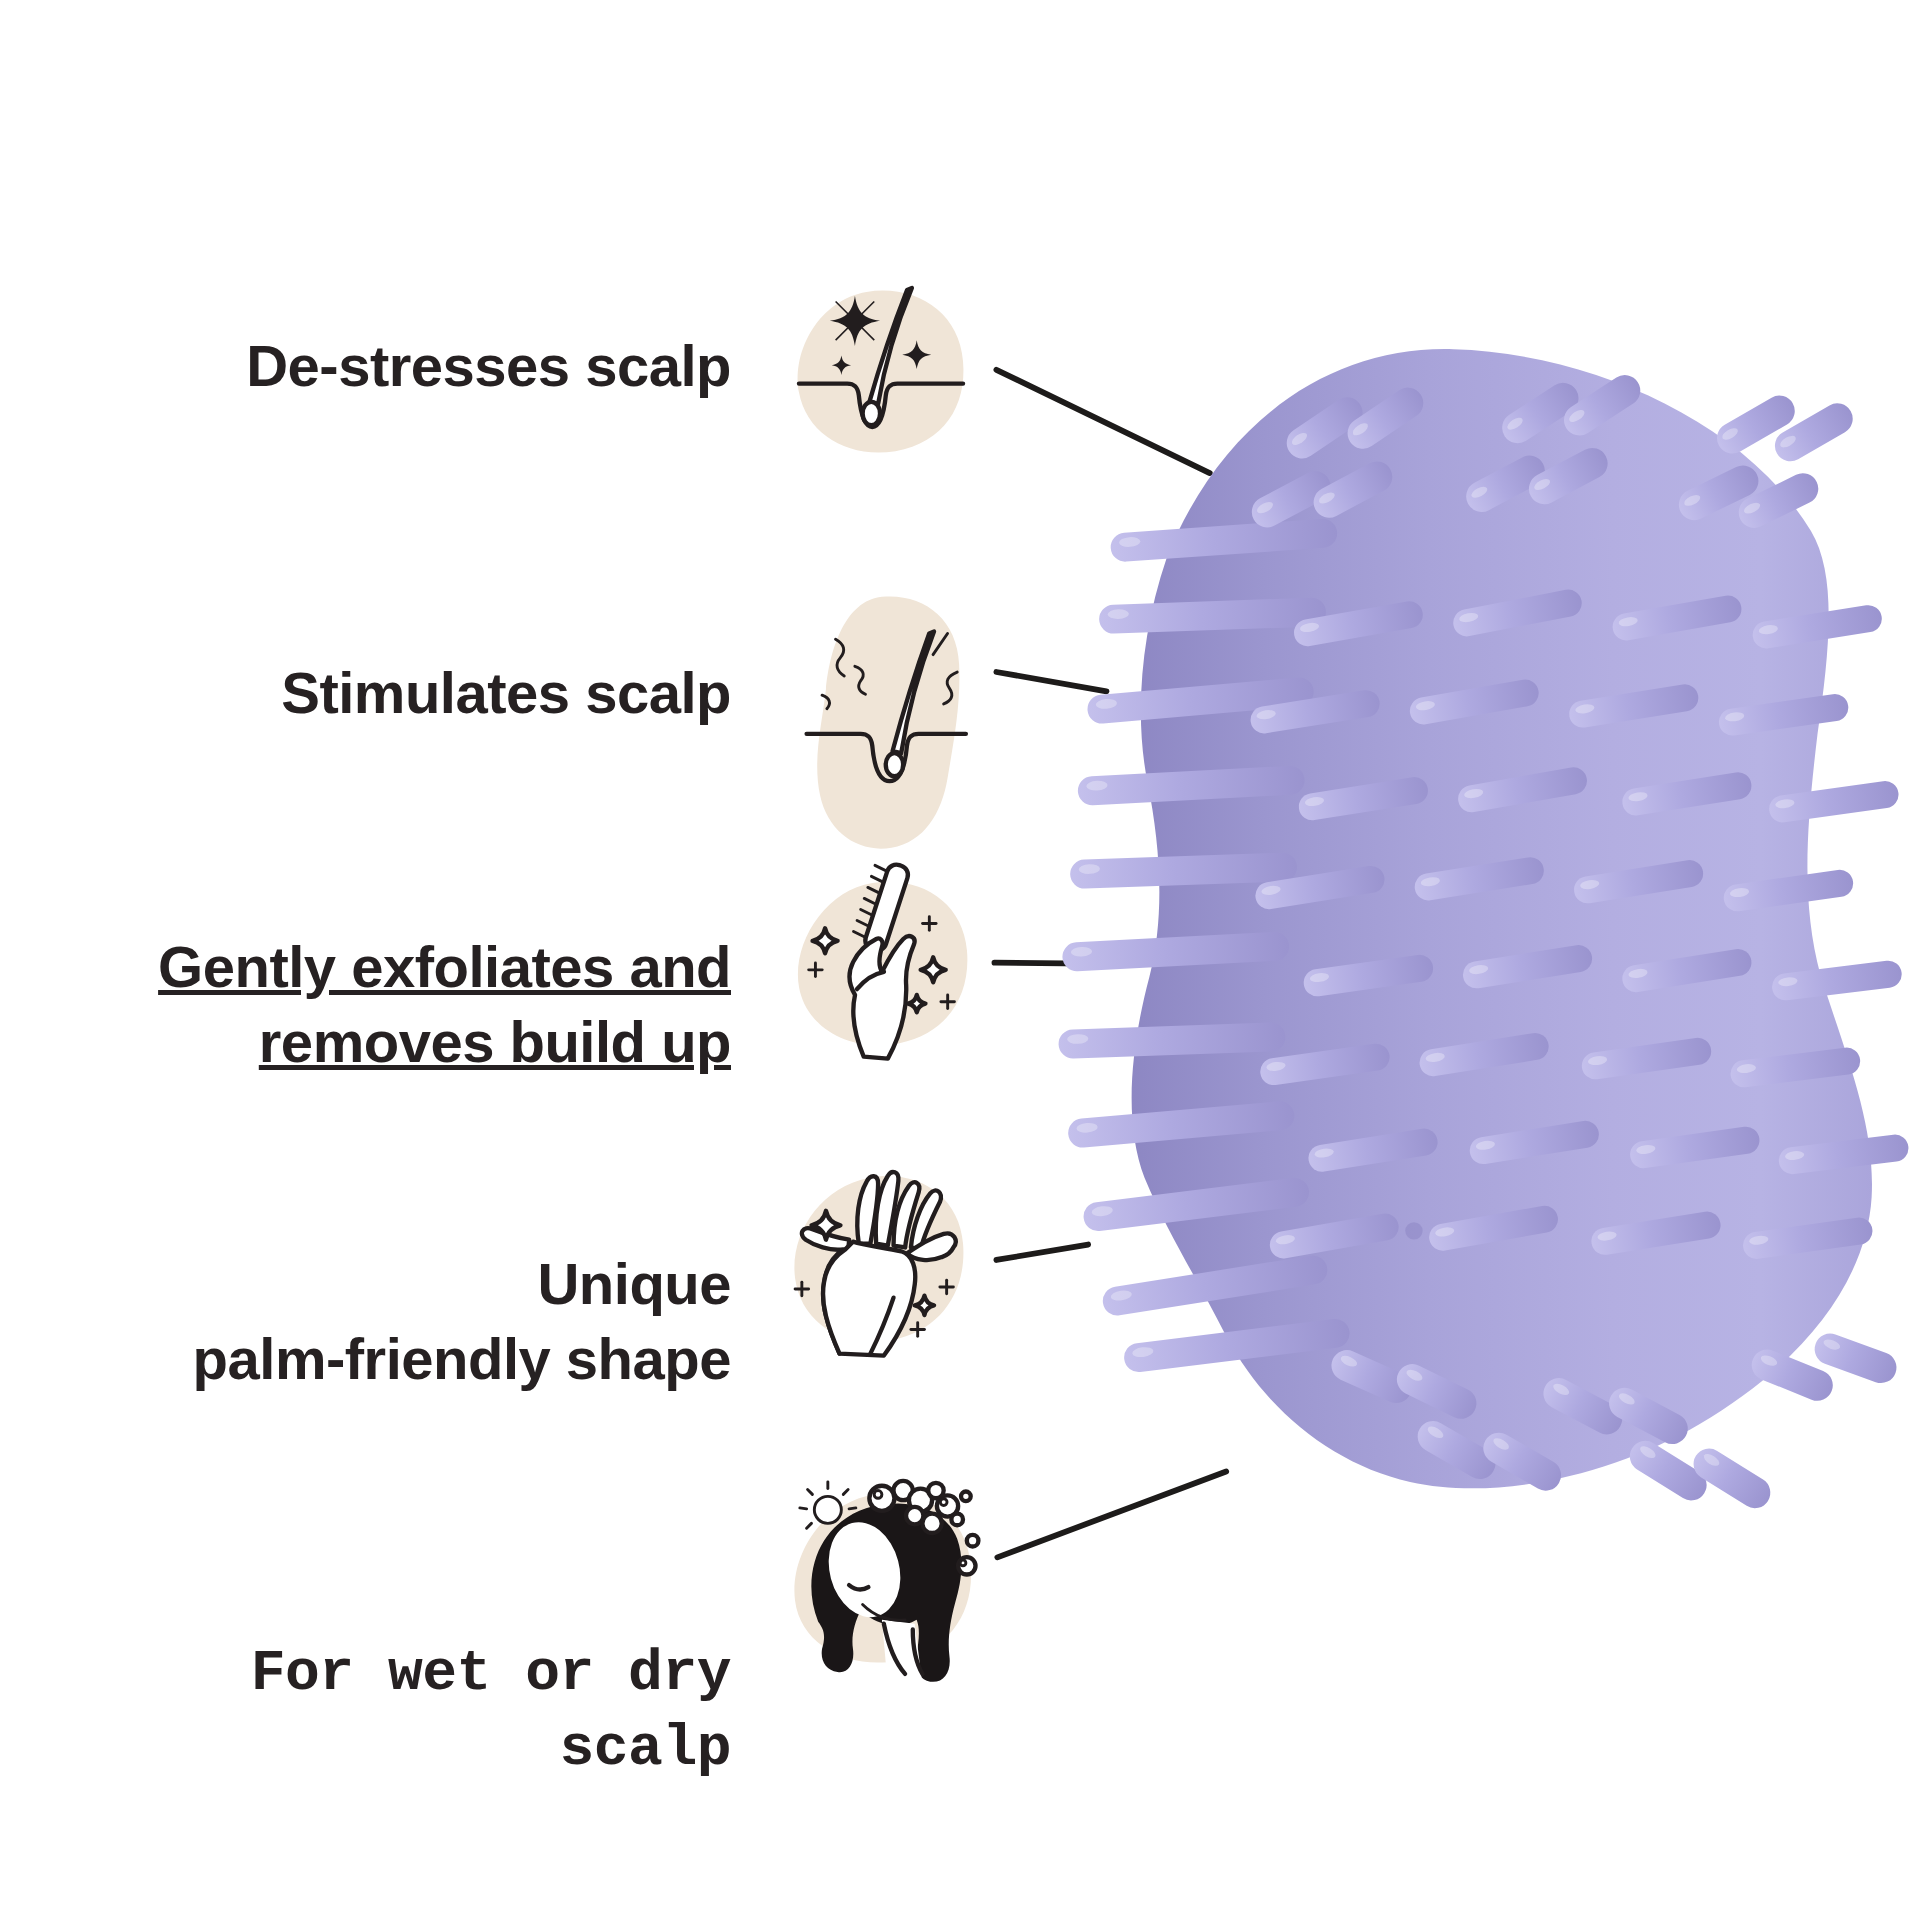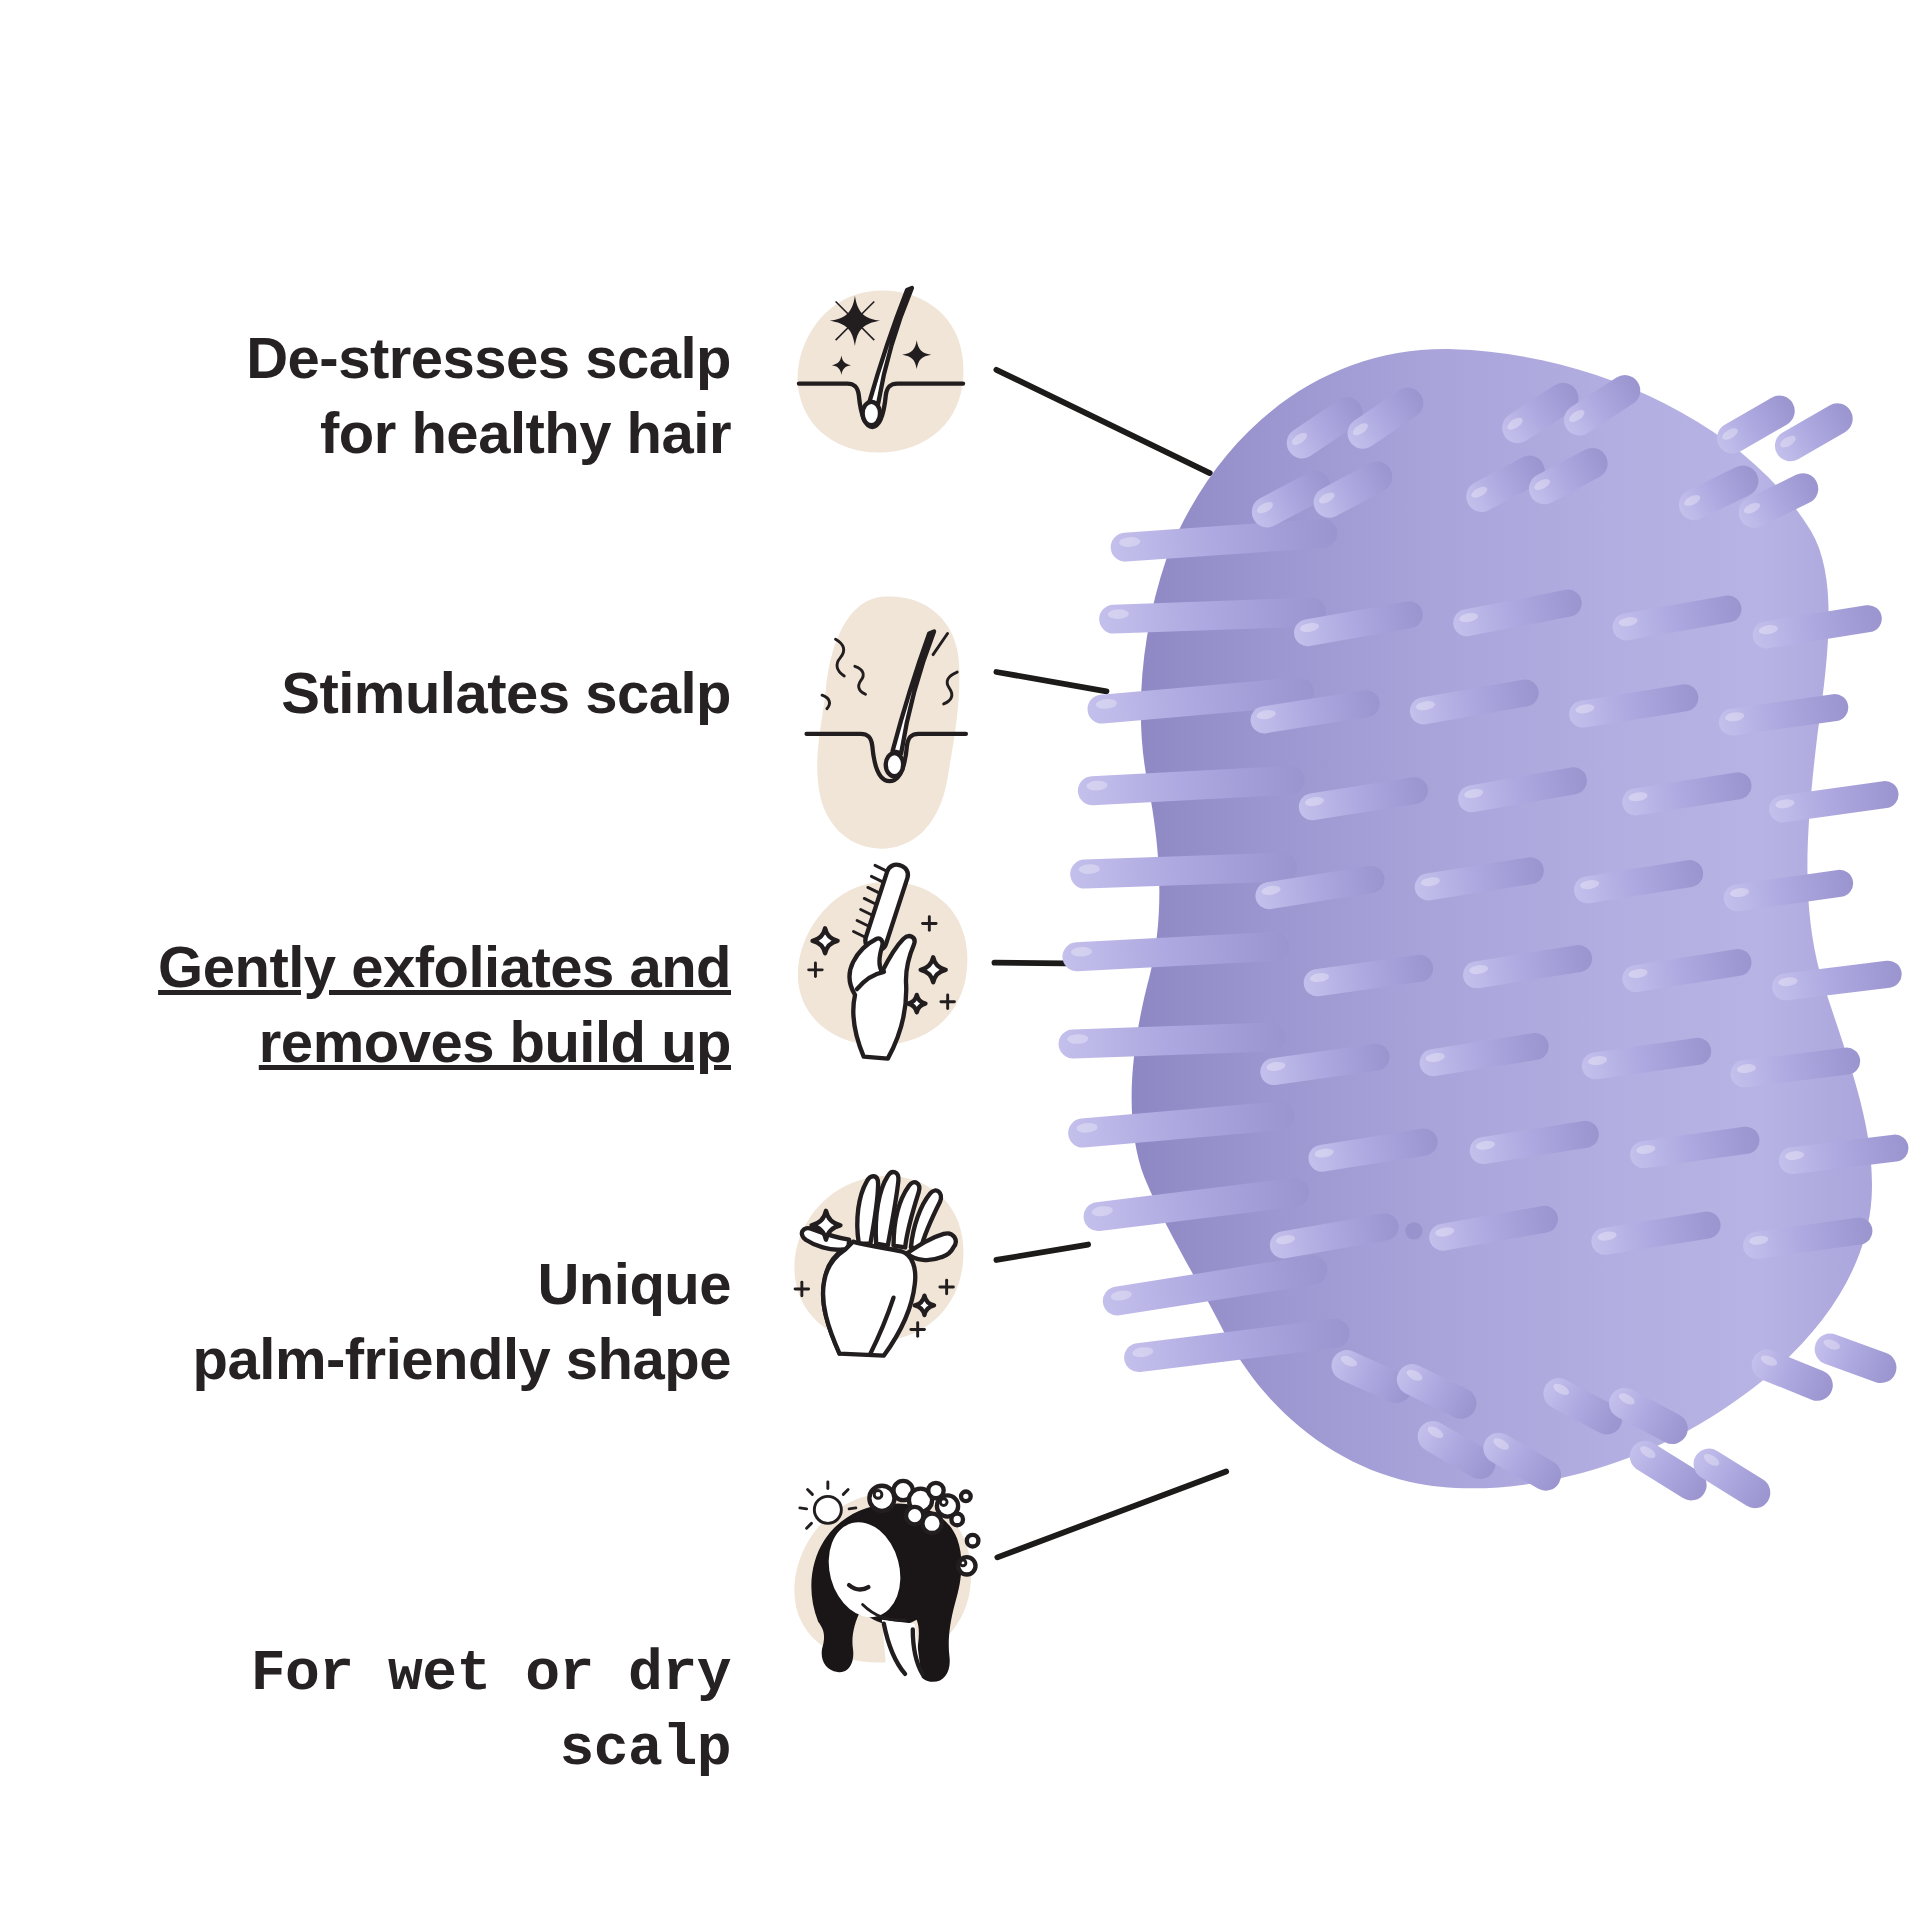--- a/index.html
+++ b/index.html
@@ -1,20 +1,20 @@
 <!DOCTYPE html>
 <html><head>
 <meta charset="utf-8">
 <style>
   html,body{margin:0;padding:0;background:#ffffff;}
   .canvas{position:relative;width:1931px;height:1931px;background:#ffffff;overflow:hidden;
           font-family:"Liberation Sans", sans-serif;}
   .ftext{position:absolute;width:618px;left:113px;text-align:right;
          font-size:58px;line-height:1.3;font-weight:bold;color:#262122;letter-spacing:-0.5px;}
-  .f1{top:320px;} .f2{top:655px;} .f3{top:929px;text-decoration:underline;} .f4{top:1218px;margin-top:28px;} .f5{top:1636px;font-family:Liberation Mono, monospace;}
+  .f1{top:328px;} .f2{top:655px;} .f3{top:929px;text-decoration:underline;} .f4{top:1218px;margin-top:28px;} .f5{top:1636px;font-family:Liberation Mono, monospace;}
   .ficon{position:absolute;}
   .i1{left:770px;top:261px;width:222px;height:222px;}
   .i2{left:768px;top:589px;width:222px;height:280px;}
   .i3{left:772px;top:854px;width:222px;height:222px;}
   .i4{left:770px;top:1149px;width:222px;height:222px;}
   .i5{left:768px;top:1477px;width:222px;height:251px;}
   .overlay{position:absolute;left:0;top:0;width:1931px;height:1931px;pointer-events:none;}
   .brush{position:absolute;left:1043px;top:328px;width:879px;height:1236px;}
   .ic{stroke:#221d1e;stroke-width:4.5;fill:none;stroke-linecap:round;stroke-linejoin:round;}
   .icf{stroke:#221d1e;stroke-width:4.5;fill:#ffffff;stroke-linecap:round;stroke-linejoin:round;}
@@ -150,21 +150,20 @@
       <use href="#pinS" transform="translate(390 1140) rotate(30)"></use>
         <use href="#pinS" transform="translate(458 1152) rotate(30)"></use>
       <use href="#pinS" transform="translate(610 1160) rotate(32)"></use>
         <use href="#pinS" transform="translate(676 1168) rotate(32)"></use>
     </g>
     <circle cx="384" cy="935" r="9" fill="#8f89c6" opacity="0.6"></circle>
   </svg>
 
   <div class="ftext f1">
     <span>De-stresses scalp</span><br>
-    <span>for healthy hair</span>
   </div>
   <svg class="ficon i1" viewBox="0 0 230 230">
     <path class="blob" d="M 100 32 C 150 24 196 52 200 104 C 204 150 180 188 130 197 C 82 205 38 180 30 136 C 22 92 52 40 100 32 Z"></path>
     <g stroke="#221d1e" stroke-width="1.6">
         <line x1="68" y1="42" x2="108" y2="82"></line>
         <line x1="108" y1="42" x2="68" y2="82"></line>
       </g>
     <path class="spark" d="M 88 36 C 90.6 53 97 59.4 114 62 C 97 64.6 90.6 71 88 88 C 85.4 71 79 64.6 62 62 C 79 59.4 85.4 53 88 36 Z"></path>
     <path class="spark" d="M 74 98 C 75 104.3 77.7 107 84 108 C 77.7 109 75 111.7 74 118 C 73 111.7 70.3 109 64 108 C 70.3 107 73 104.3 74 98 Z"></path>
     <path class="spark" d="M 152 82 C 153.5 91.8 157.2 95.5 167 97 C 157.2 98.5 153.5 102.2 152 112 C 150.5 102.2 146.8 98.5 137 97 C 146.8 95.5 150.5 91.8 152 82 Z"></path>

